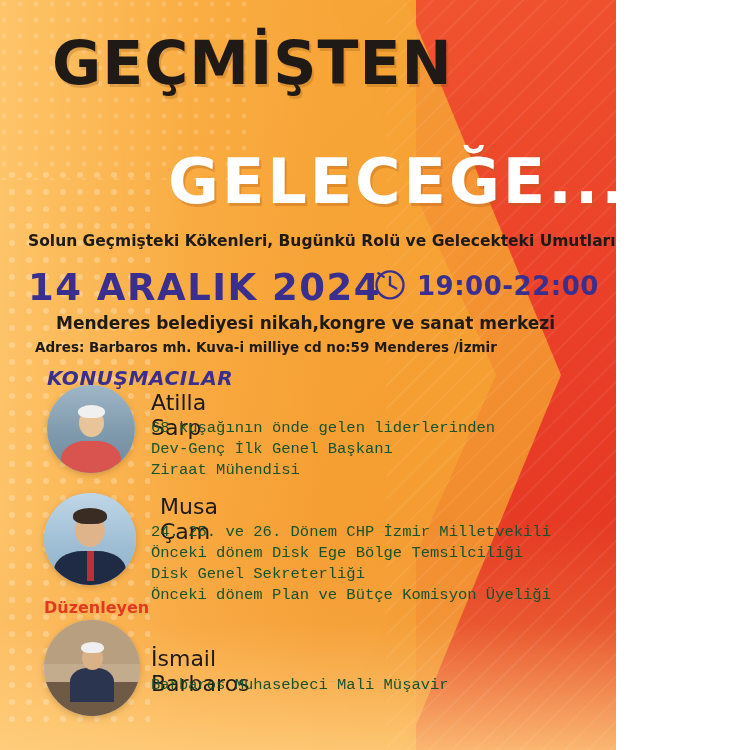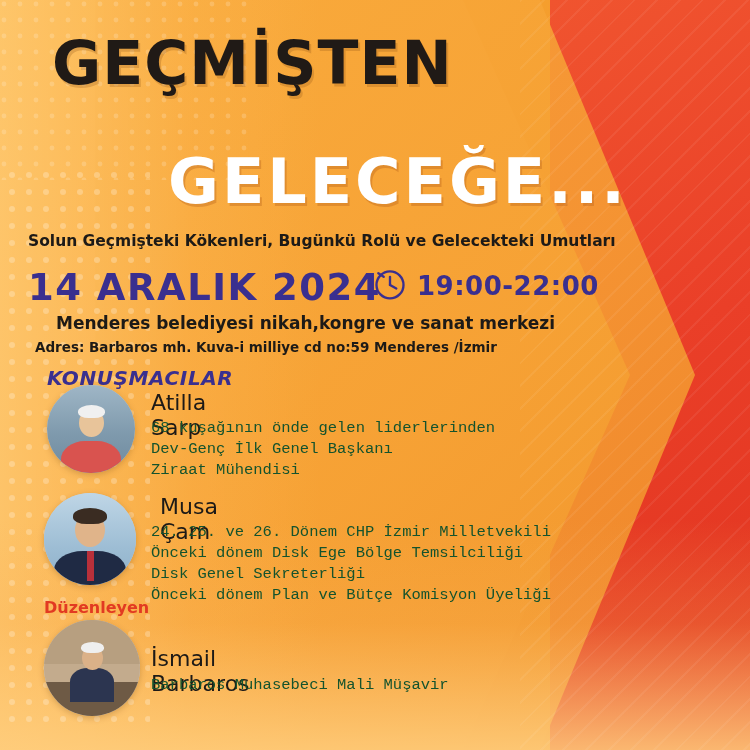--- a/index.html
+++ b/index.html
@@ -7,21 +7,21 @@
     padding: 0;
   }
   body {
     width: 750px;
     height: 750px;
     font-family: "Liberation Sans", sans-serif;
     overflow: hidden;
   }
   #poster {
     position: relative;
-    width: 750px;
+    width: 616px;
     height: 750px;
     background: #f39c2a;
     overflow: hidden;
   }
   
   .bg-base {
     position: absolute;
     inset: 0;
     background: linear-gradient(135deg, #f8a93a 0%, #f59f2e 35%, #f2952a 60%, #ef8f26 100%);
   }

